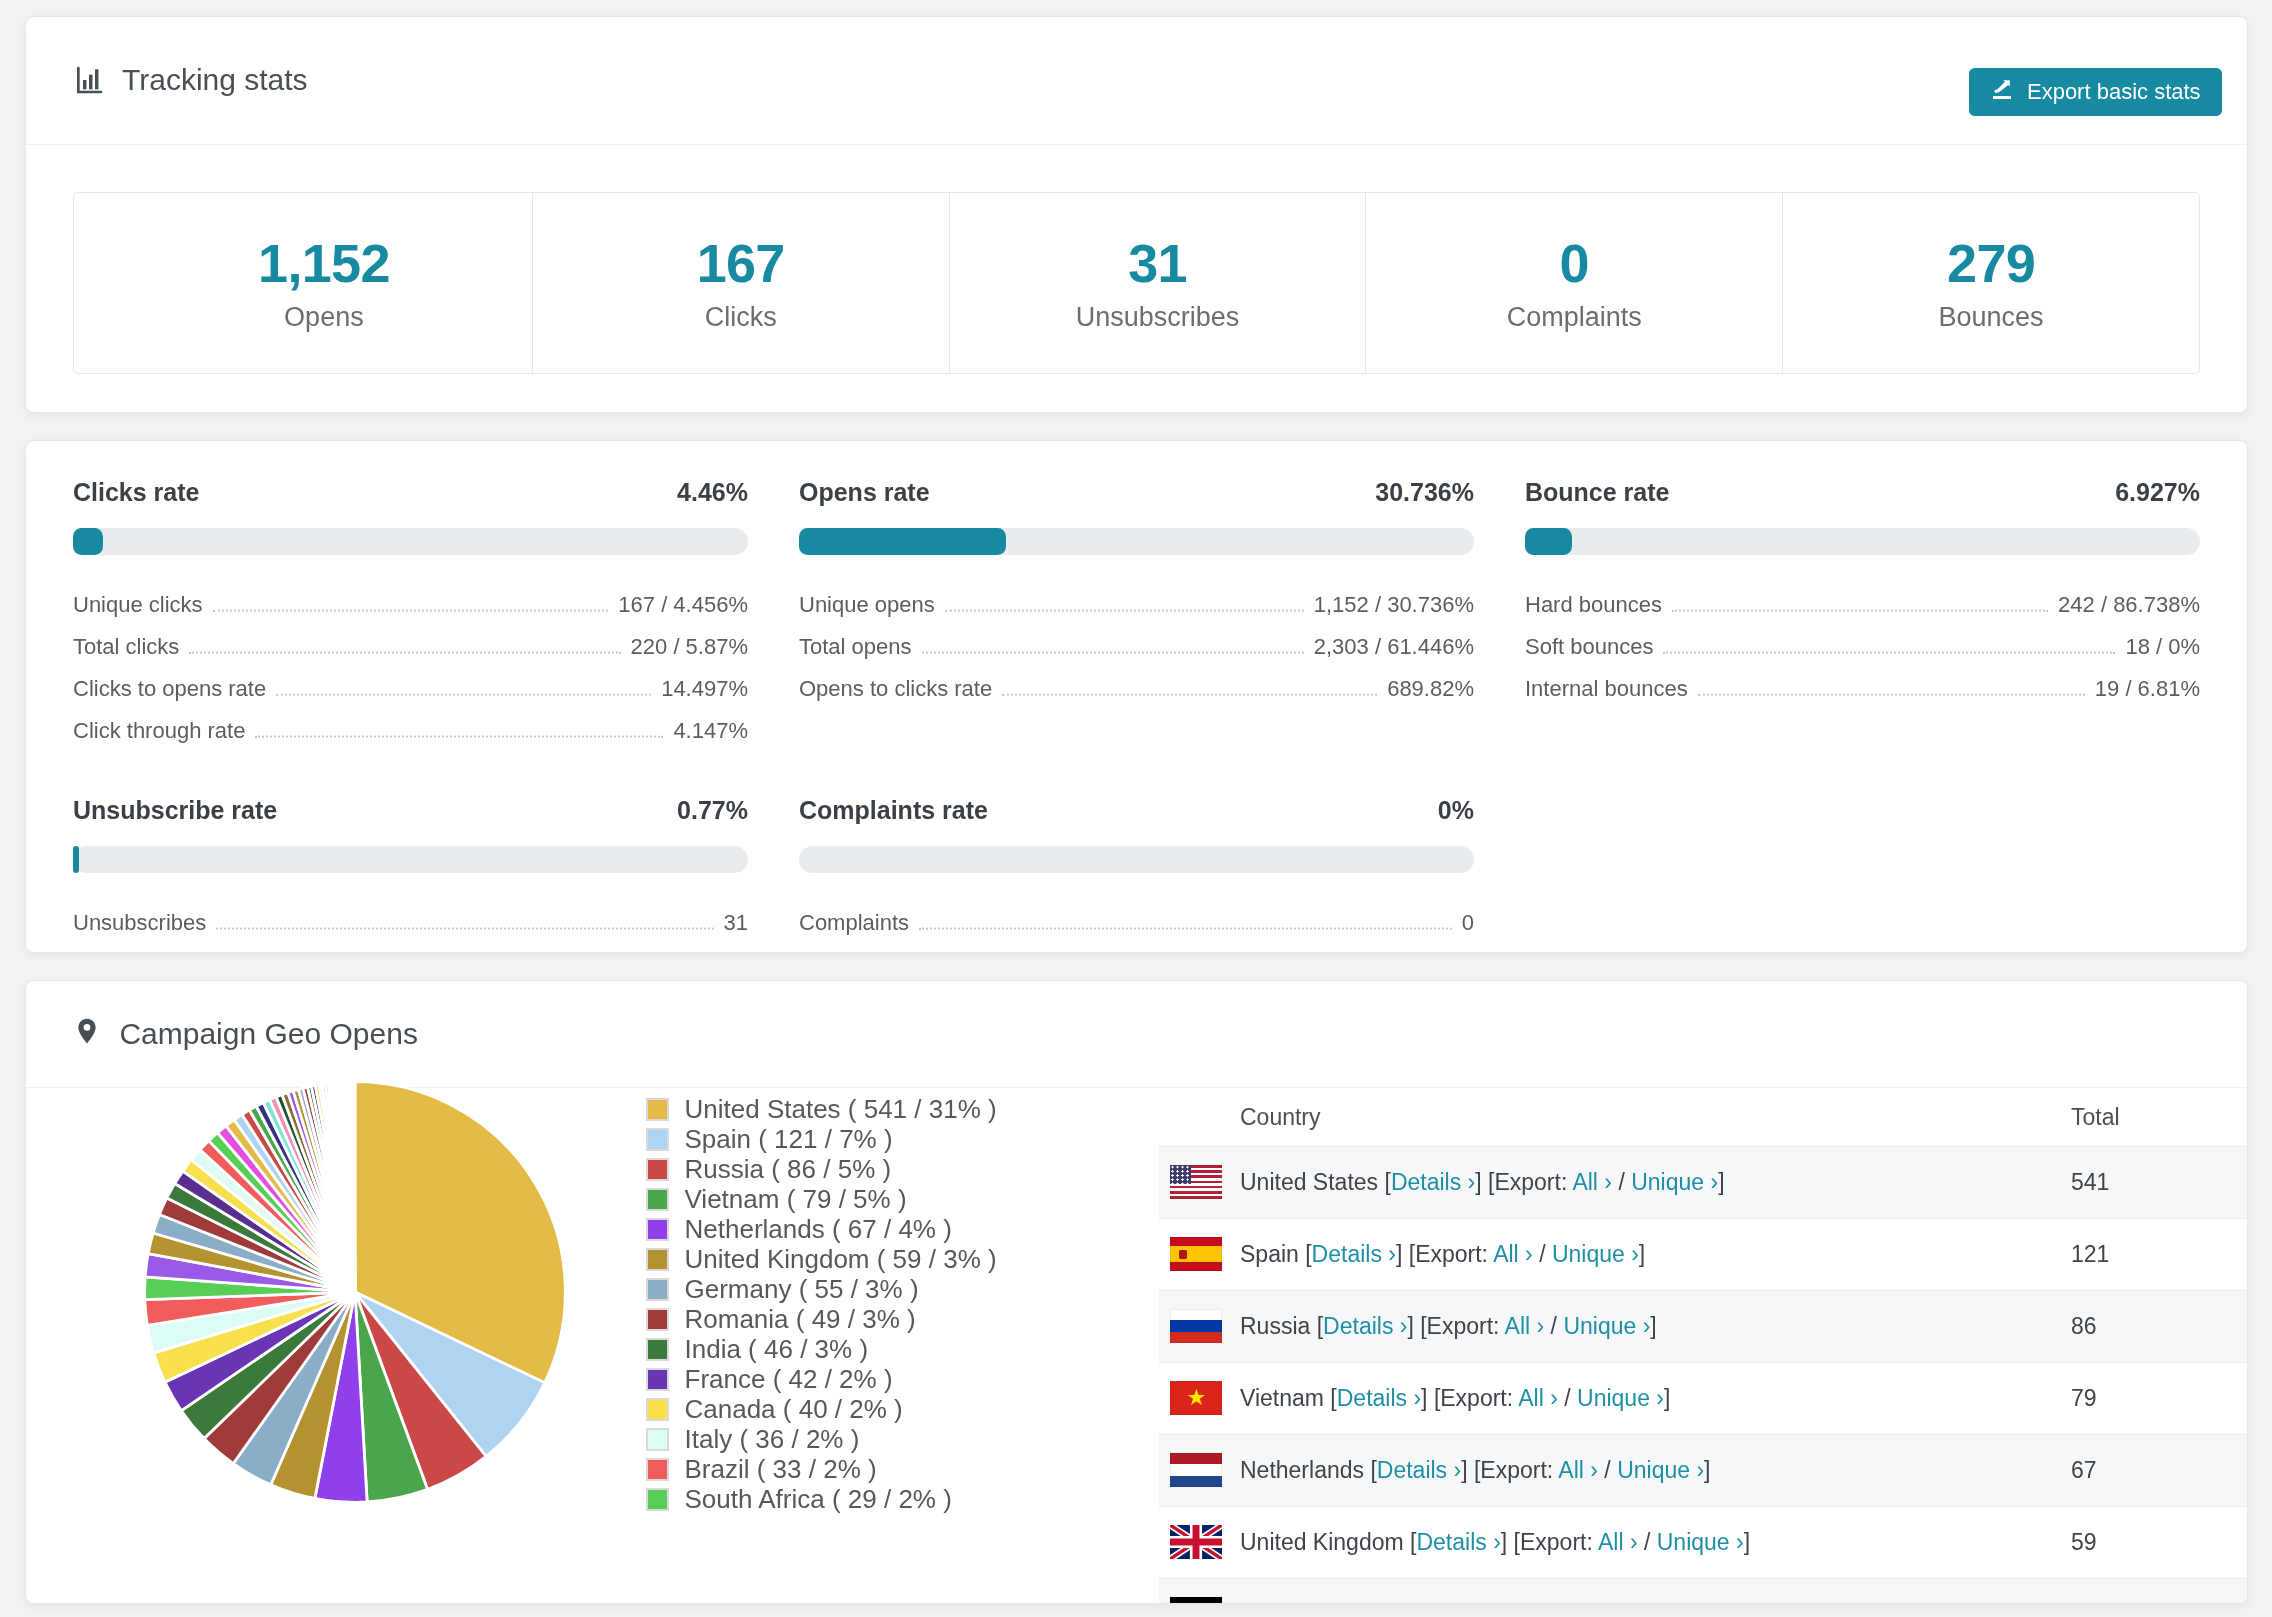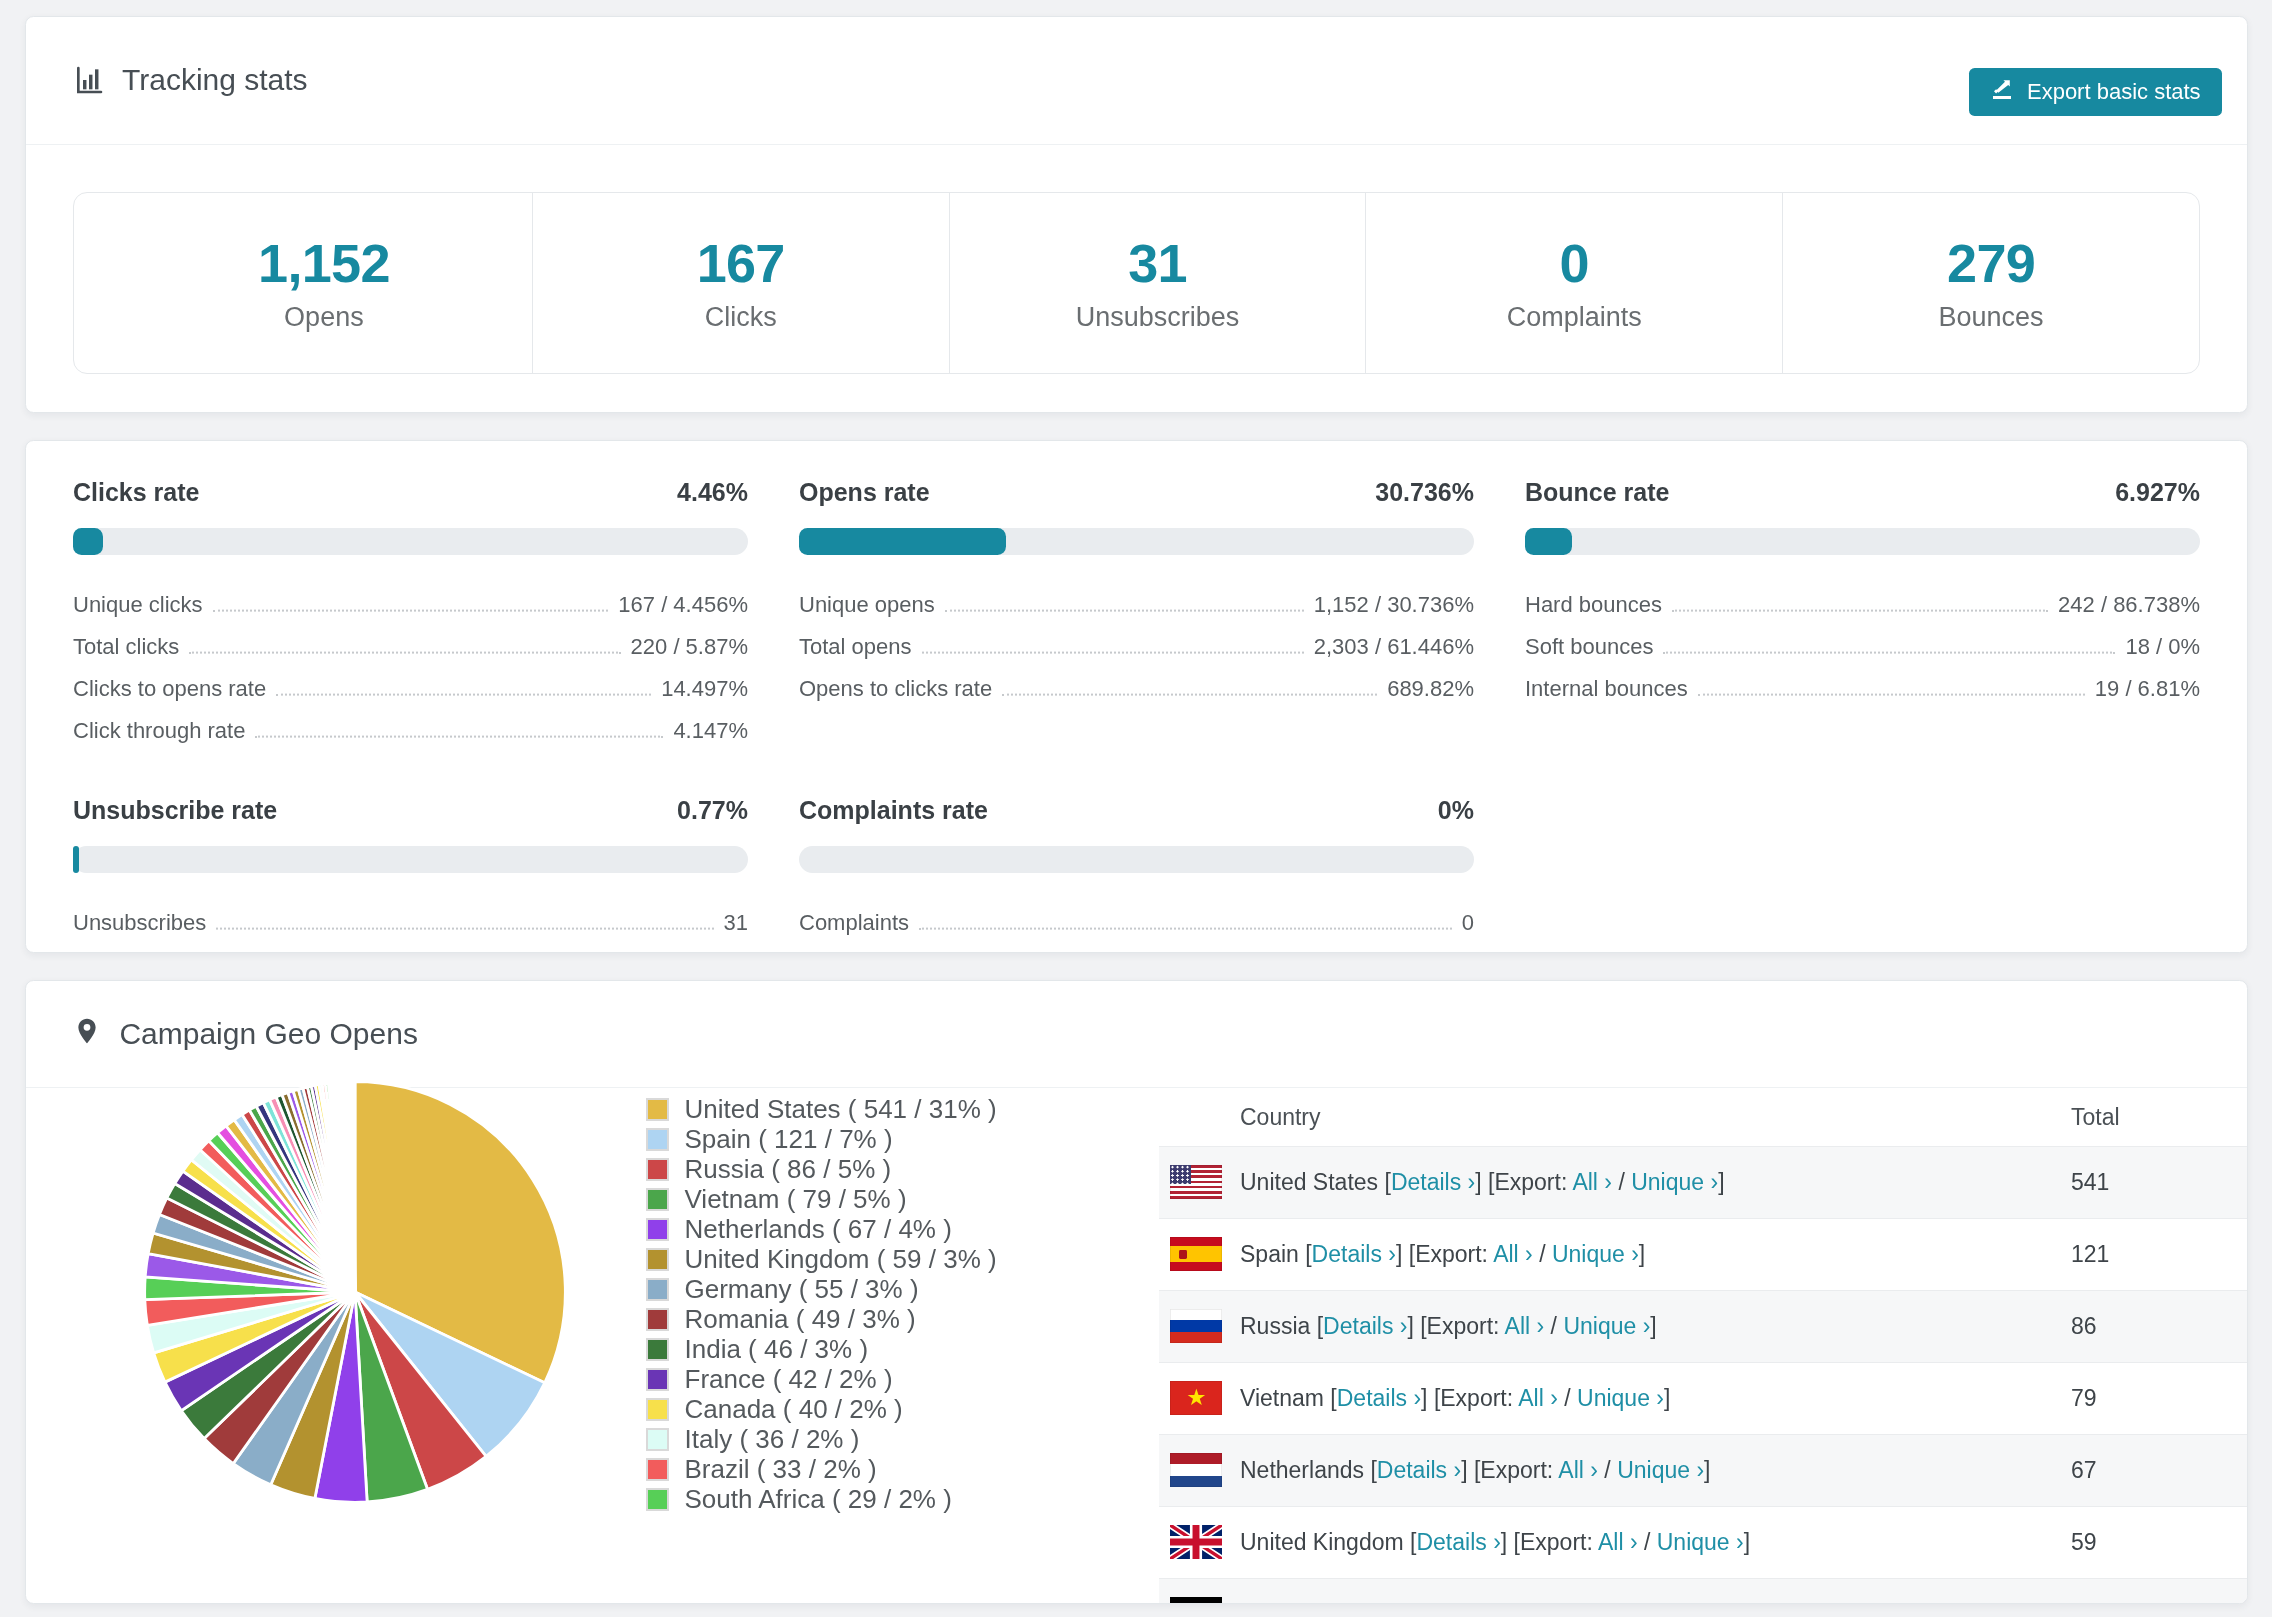--- a/index.html
+++ b/index.html
@@ -22,21 +22,21 @@
   .card-title{display:flex;align-items:center;gap:17px;font-size:30px;color:#474e54;}
   .card-title svg{display:block;}
   .btn-export{
     display:flex;align-items:center;gap:12.7px;border:none;cursor:pointer;
     background:#1789a0;color:#fff;font-size:22px;height:48px;padding:0 21px;border-radius:5.6px;
     font-family:inherit;
     margin-top:24px;
   }
   .stats-row{
     position:absolute;left:47px;right:47px;top:175px;height:182px;
-    border:1.4px solid #e5e8eb;border-radius:14px;display:flex;box-sizing:border-box;padding-left:42px;
+    border:1.4px solid #e5e8eb;border-radius:5px;display:flex;box-sizing:border-box;padding-left:42px;
   }
   .stat-cell{flex:1;display:flex;flex-direction:column;align-items:center;justify-content:center;border-right:1.4px solid #e5e8eb;}
   .stat-cell:last-child{border-right:none;}
   .stat-value{font-size:54px;font-weight:700;color:#1789a0;letter-spacing:-0.7px;}
   .stat-label{font-size:27px;color:#6a6e71;margin-top:8.5px;}
   
   #card-rates{left:25px;top:440px;width:2223px;height:513px;padding:21px 47px;box-sizing:border-box;}
   .rates-grid{display:grid;grid-template-columns:1fr 1fr 1fr;column-gap:51px;row-gap:37px;}
   .rate-head{display:flex;justify-content:space-between;align-items:baseline;margin-top:15.5px;}
   .rate-title{font-size:25px;font-weight:700;color:#3a4045;}

